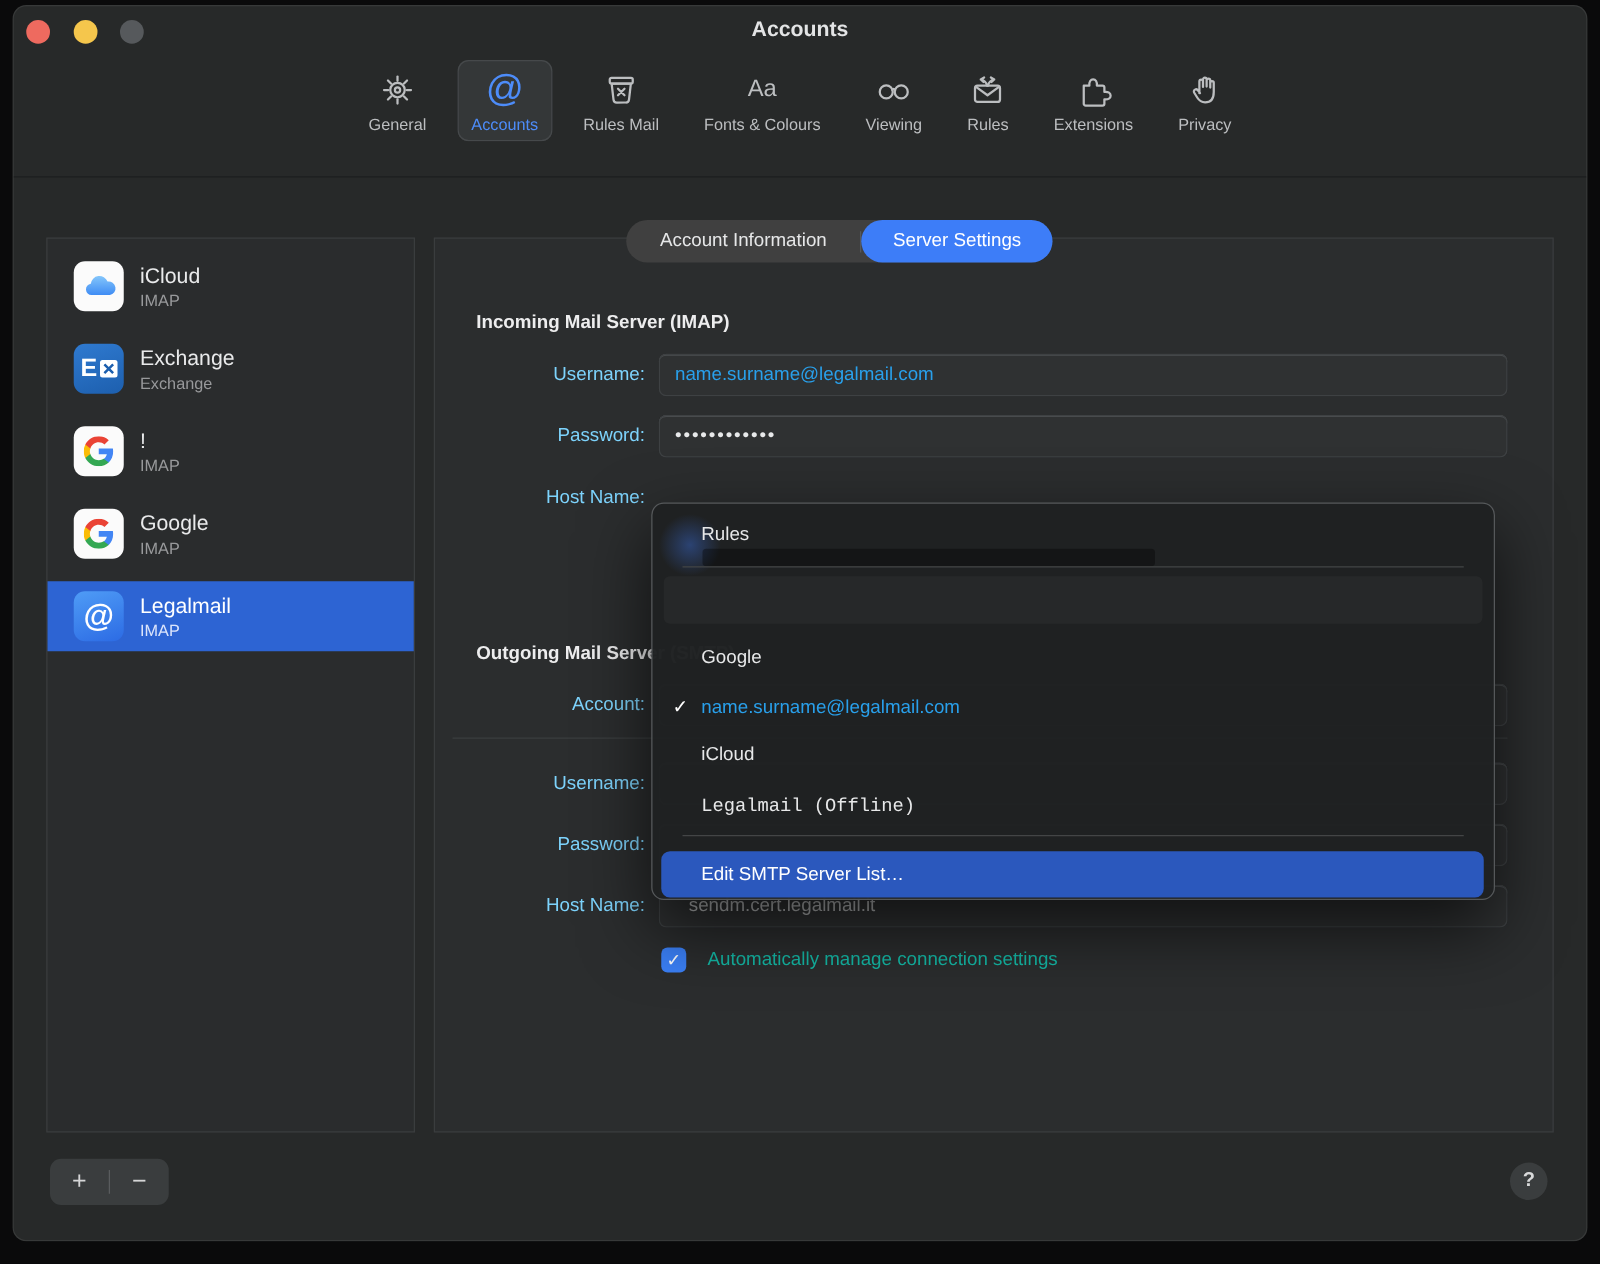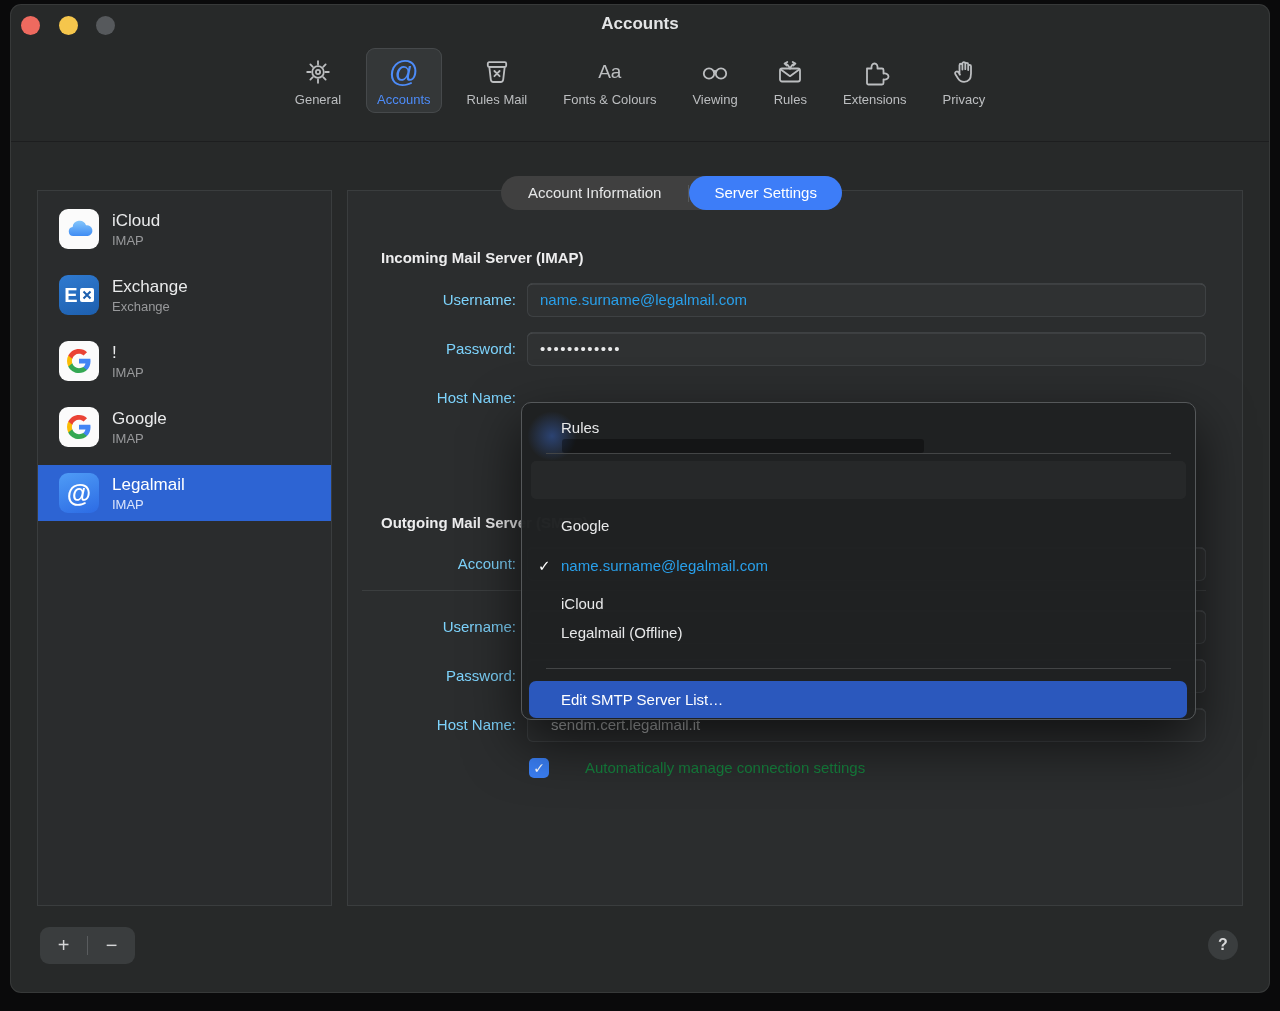--- a/index.html
+++ b/index.html
@@ -73,21 +73,21 @@
             font-size:15px; line-height:33px; padding:0 13px; white-space:nowrap; overflow:hidden; z-index:2; }
   .ffield.email { color:#29a0eb; }
   .ffield.pw { color:#e8e9ea; letter-spacing:1.5px; }
   .ffield.host { color:#cfd0d1; }
   .ffield.dim-host { color:#b6b8b9; }
   .form-divider { position:absolute; left:362px; top:590px; width:844px; height:1px; background:#3b3e3f; z-index:1; }
 
   .cbox { position:absolute; left:529px; top:758px; width:20px; height:20px; border-radius:5px;
           background:#3b80f7; color:#fff; font-size:14px; font-weight:bold; text-align:center;
           line-height:20px; z-index:2; }
-  .cbox-label { position:absolute; left:585px; top:758px; font-size:15px; color:#15803d; line-height:20px; z-index:2; }
+  .cbox-label { position:absolute; left:566px; top:758px; font-size:15px; color:#14b8a6; line-height:20px; z-index:2; }
 
   
   .menu { position:absolute; left:521px; top:402px; width:675px; height:318px; z-index:20;
           background:rgba(32,34,35,0.985); border:1px solid #55585a; border-radius:10px;
           box-shadow: 0 22px 55px rgba(0,0,0,0.65); }
   .menu::before { content:""; position:absolute; left:5px; top:8px; width:50px; height:50px;
           background:radial-gradient(circle, rgba(58,108,212,0.45), rgba(58,108,212,0) 70%); }
   .menu-item { position:absolute; left:0; width:100%; height:38px; line-height:38px;
                font-size:15px; color:#e7e8e9; padding-left:39px; white-space:nowrap; }
   .menu-item .chk { position:absolute; left:16px; width:20px; color:#ffffff; }
@@ -301,21 +301,21 @@
   <div class="menu">
     <div class="menu-item" style="top:6px;">Rules</div>
     <div class="menu-redact-dark"></div>
     <div class="menu-sep" style="top:50px;"></div>
     <div class="menu-item empty" style="top:58px;"></div>
     <div class="menu-item" style="top:104px;">Google</div>
     <div class="menu-item accent" style="top:144px;">
       <span class="chk">✓</span><span>name.surname@legalmail.com</span>
     </div>
     <div class="menu-item" style="top:182px;">iCloud</div>
-    <div class="menu-item" style="top:211px;">Legalmail (Offline)</div>
+    <div class="menu-item" style="top:224px;font-family:Liberation Mono, monospace;">Legalmail (Offline)</div>
     <div class="menu-sep" style="top:265px;"></div>
     <div class="menu-highlight">Edit SMTP Server List…</div>
   </div>
 
   <div class="addremove">
     <div class="ar-btn">+</div>
     <div class="ar-div"></div>
     <div class="ar-btn">−</div>
   </div>
   <div class="help-btn">?</div>

